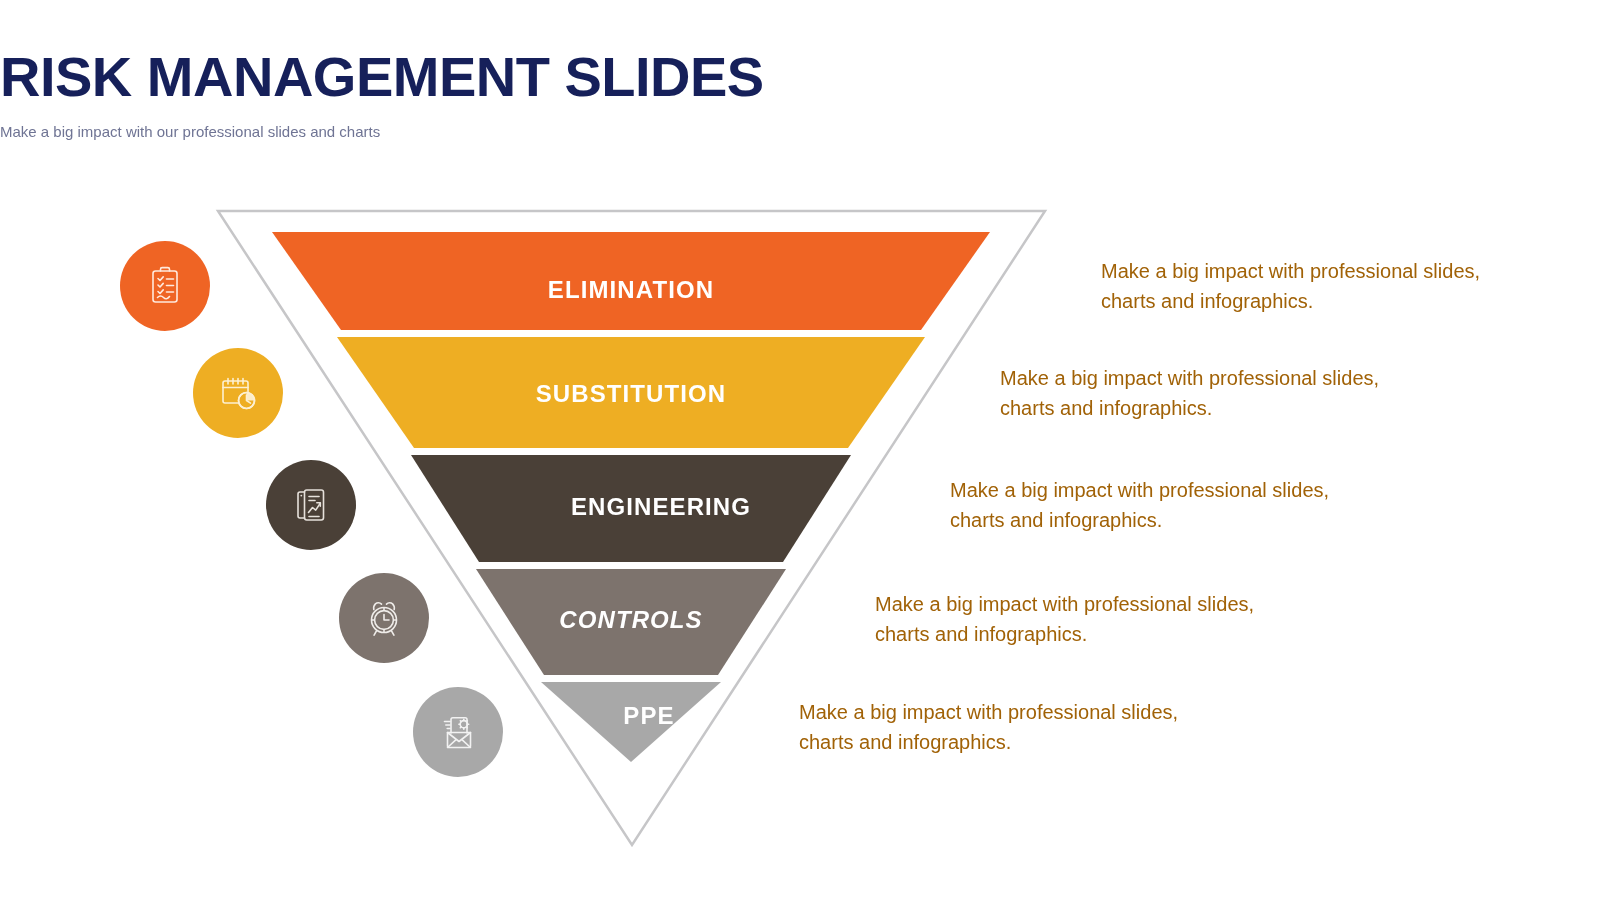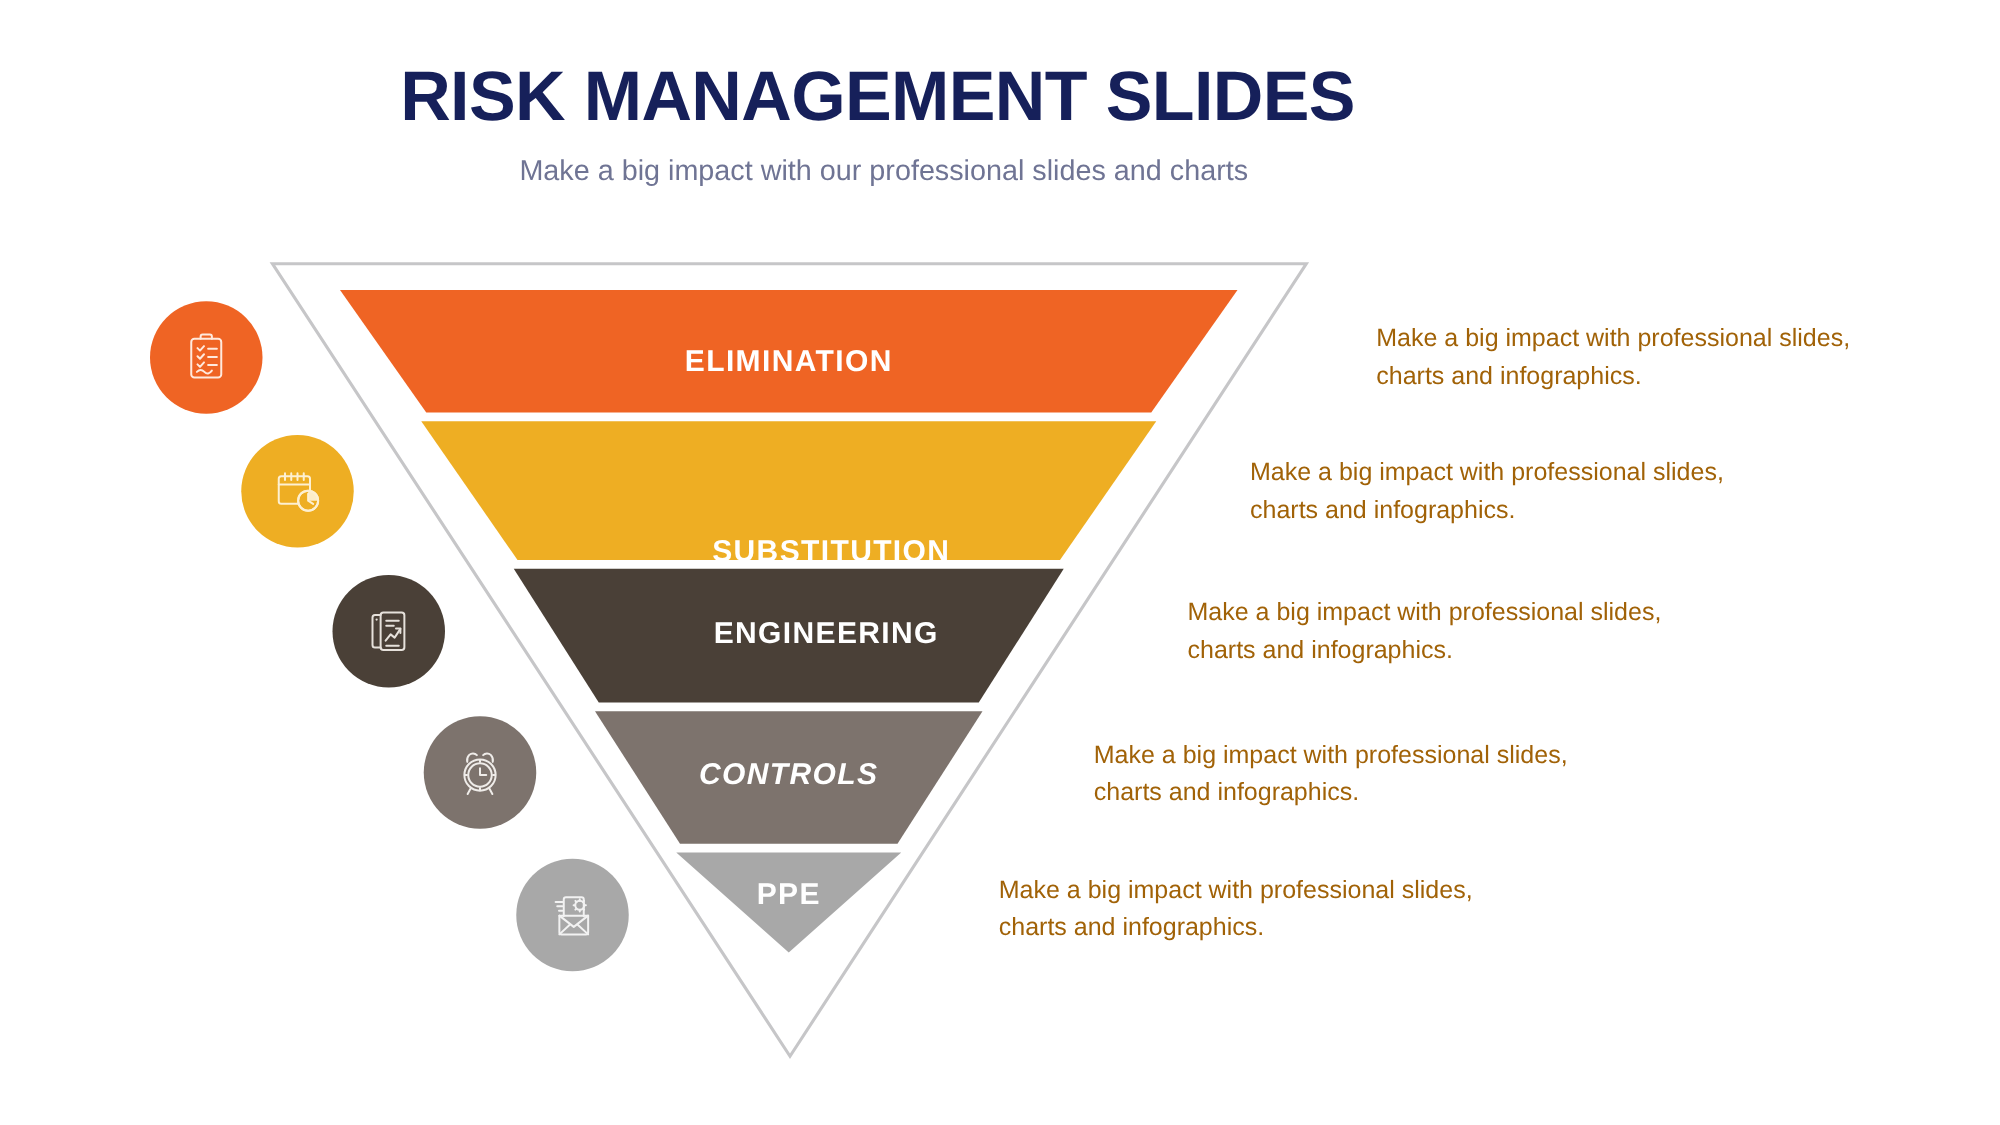--- a/index.html
+++ b/index.html
@@ -14,40 +14,39 @@
     overflow: hidden;
     position: relative;
   }
 
   
   #header {
     position: absolute;
     top: 0;
     left: 0;
     width: 1404px;
-    text-align: center;
+    text-align: left;
     padding-top: 48px;
   }
   #page-title {
     font-size: 56px;
     font-weight: 800;
     letter-spacing: -0.5px;
     color: #16205a;
     line-height: 1.05;
     margin: 0;
     text-transform: uppercase;
     font-family: "Liberation Sans", sans-serif;
   }
   #page-subtitle {
-    font-size: 23px;
+    font-size: 15px;
     font-weight: 400;
     color: #6f7494;
     margin: 16px 0 0 0;
     line-height: 1.2;
-    padding-left: 10px;
   }
 
   
   #funnel-stage {
     position: absolute;
     left: 0;
     top: 0;
     width: 1600px;
     height: 900px;
     pointer-events: none;
@@ -114,24 +113,24 @@
     <polygon points="337,337 925,337 848,448 414,448" fill="#eeae23"></polygon>
 
     <polygon points="411,455 851,455 783,562 479,562" fill="#4a4037"></polygon>
 
     <polygon points="476,569 786,569 718,675 544,675" fill="#7d736d"></polygon>
 
     <polygon points="541,682 721,682 631,762" fill="#a8a8a8"></polygon>
   </svg>
 
   <div class="band-label" style="left:631px; top:290px;">ELIMINATION</div>
-  <div class="band-label" style="left:665px; top:394px;margin-top:48px;">SUBSTITUTION</div>
+  <div class="band-label" style="left:631px; top:394px;">SUBSTITUTION</div>
   <div class="band-label" style="left:631px; top:507px;margin-left:30px;">ENGINEERING</div>
   <div class="band-label" style="left:631px; top:620px;font-style:italic;">CONTROLS</div>
-  <div class="band-label" style="left:631px; top:716px;">PPE</div>
+  <div class="band-label" style="left:649px; top:716px;">PPE</div>
 </div>
 
 <div class="icon-circle" style="left:120px; top:241px; width:90px; height:90px; background:#ef6424;">
   <svg width="42" height="42" viewBox="0 0 42 42" fill="none" stroke="#ffe9dd" stroke-width="1.6" stroke-linecap="round" stroke-linejoin="round">
     <rect x="9" y="6" width="24" height="31" rx="2.5"></rect>
     <path d="M16.5 6 V4.2 a1.6 1.6 0 0 1 1.6 -1.6 h5.8 a1.6 1.6 0 0 1 1.6 1.6 V6"></path>
     <path d="M14 13.5 l2 2 l3.2 -3.6"></path>
       <path d="M22.5 14 h7"></path>
     <path d="M14 20 l2 2 l3.2 -3.6"></path>
       <path d="M22.5 20.5 h7"></path>

